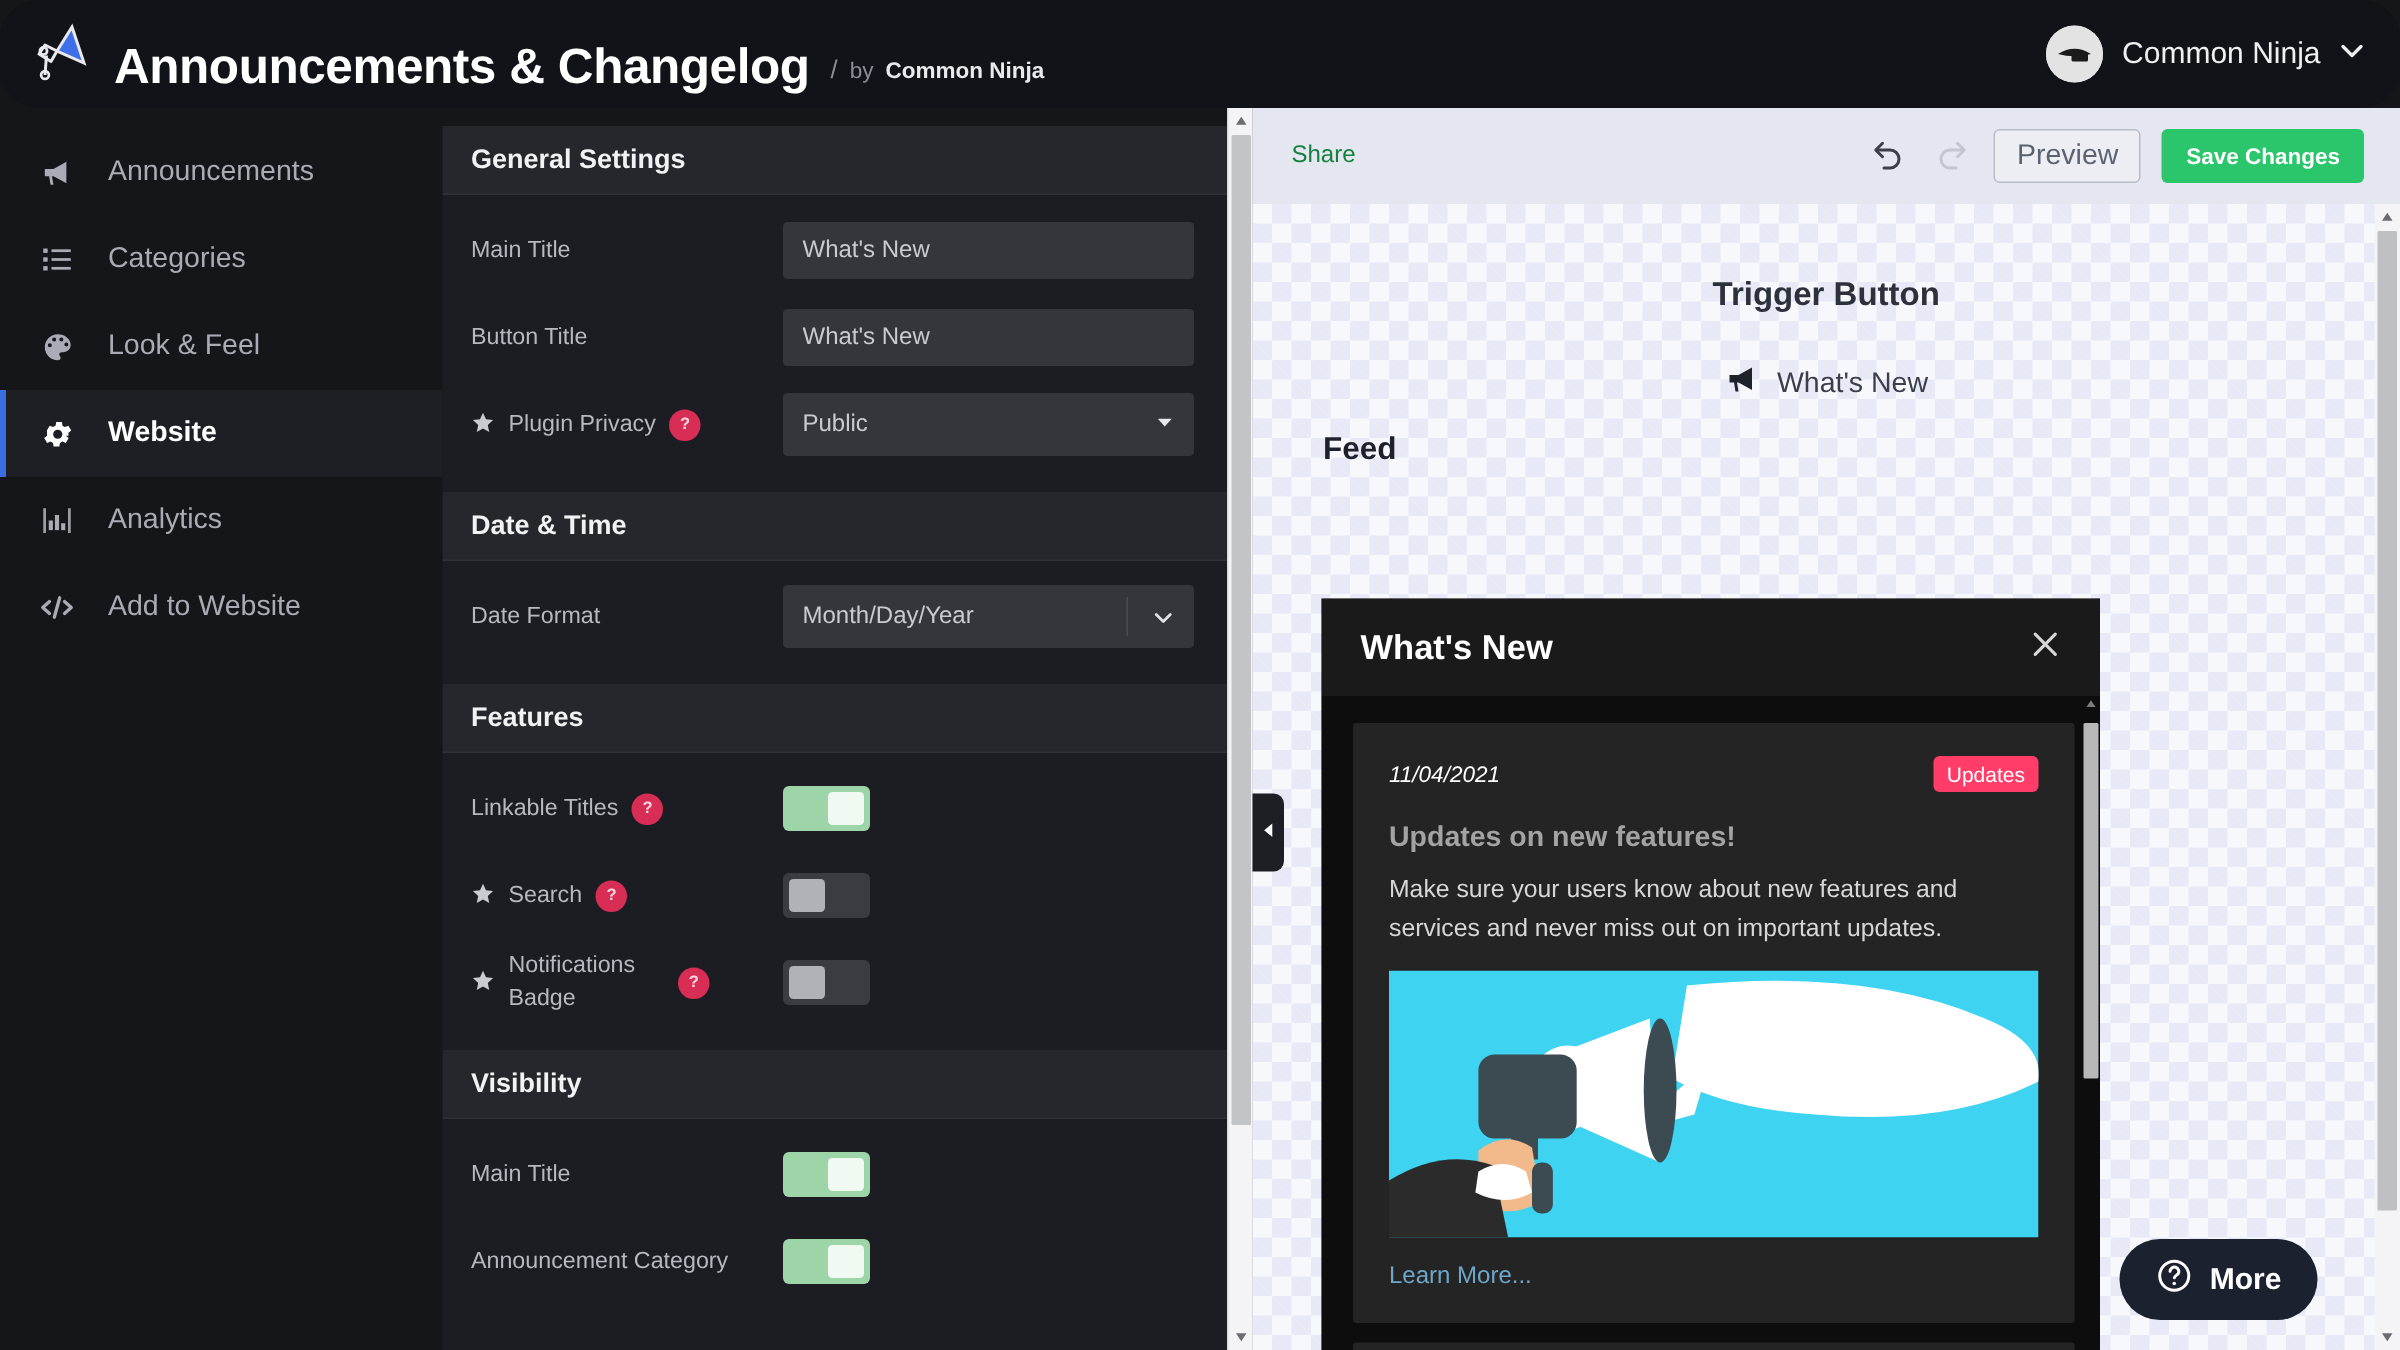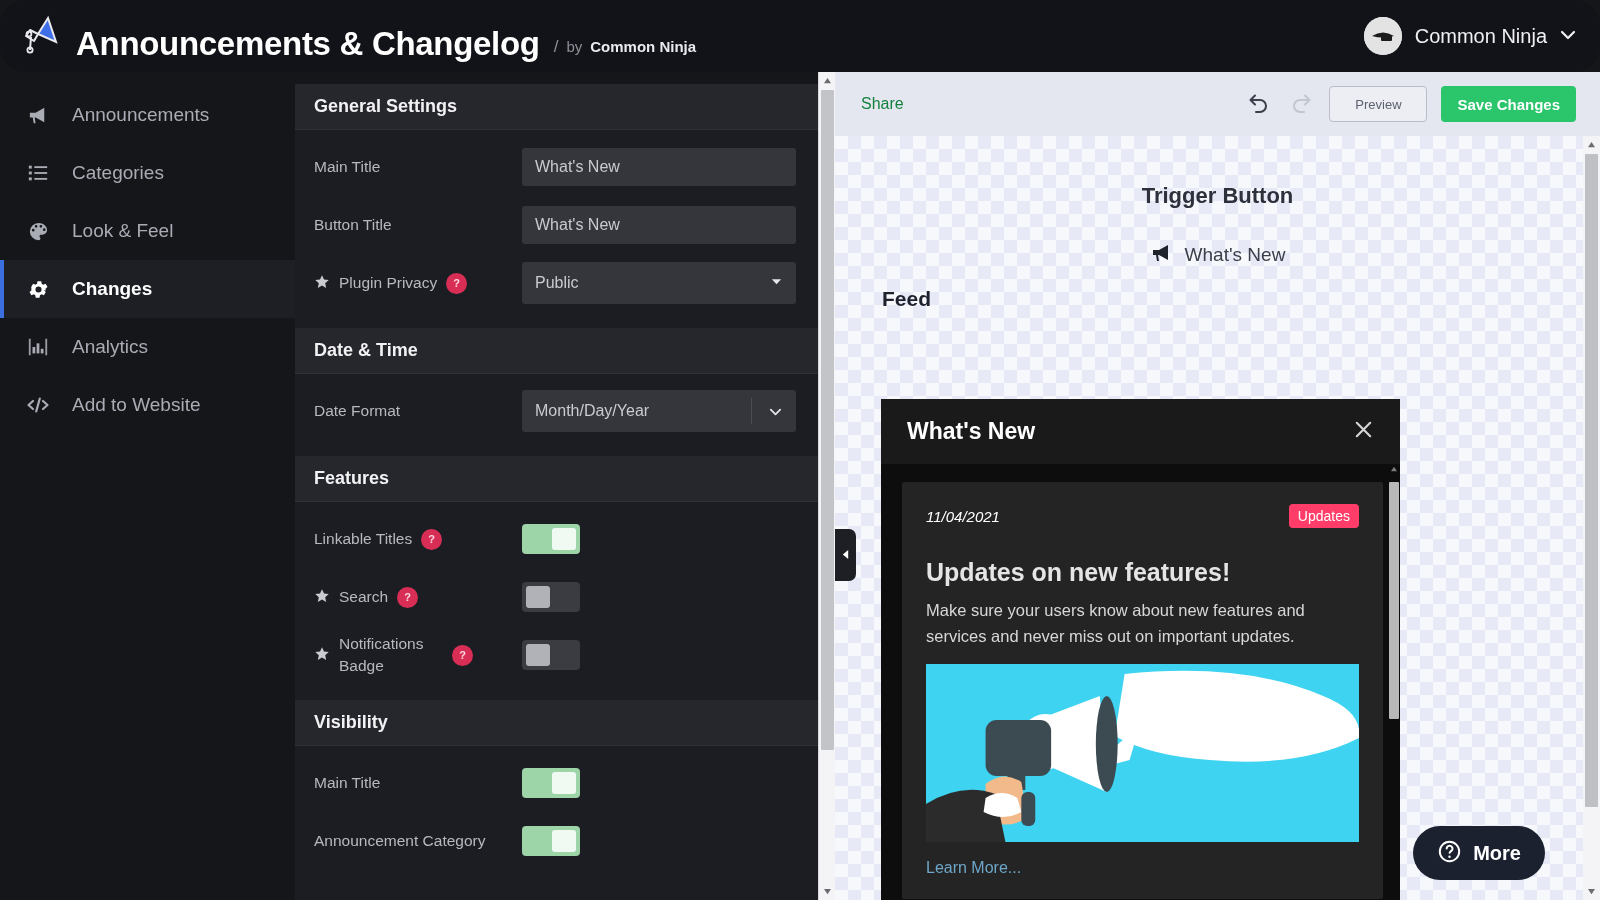--- a/index.html
+++ b/index.html
@@ -137,21 +137,21 @@
   }
   .preview-toolbar {
     height:64px; background:#e4e7ef;
     display:flex; align-items:center; padding: 0 24px 0 26px;
   }
   .share-link { color:#15803d; font-size:16px; cursor:pointer; }
   .toolbar-right { margin-left:auto; display:flex; align-items:center; gap:14px; }
   .icon-btn { width:28px; height:28px; display:flex; align-items:center; justify-content:center; cursor:pointer; }
   .btn-preview {
     width:98px; height:36px; border:1px solid #b9bdc8; border-radius:4px;
-    background:#eceef4; color:#5c6270; font-size:13px;
+    background:#eceef4; color:#5c6270; font-size:19px;
     display:flex; align-items:center; justify-content:center; cursor:pointer;
   }
   .btn-save {
     height:36px; padding: 0 16px; border-radius:4px;
     background:#2bc56c; color:#ffffff; font-size:15px; font-weight:700;
     display:flex; align-items:center; justify-content:center; cursor:pointer;
   }
 
   .canvas {
     position:relative; height:764px;
@@ -189,21 +189,21 @@
   .widget-head .wh-title { color:#ffffff; font-size:23px; font-weight:600; }
   .widget-head .wh-close { margin-left:auto; color:#d6d6d6; font-size:24px; cursor:pointer; line-height:1; }
   .widget-body { background:#0d0d0d; padding: 18px 17px 0 21px; height:455px; position:relative; }
   .ann-card { background:#242424; border-radius:2px; padding: 22px 24px 22px 24px; }
   .ann-top { display:flex; align-items:center; }
   .ann-date { color:#ffffff; font-size:15px;font-style:italic; }
   .ann-badge {
     margin-left:auto; background:#ff3d68; color:#ffffff; font-size:14px;
     padding: 4px 9px; border-radius:4px;
   }
-  .ann-title { color:#e5e5e5; font-size:25px; font-weight:700; margin-top:30px; }
+  .ann-title { color:#a3a3a3; font-size:19px; font-weight:700; margin-top:20px; }
   .ann-text { color:#d7d7d7; font-size:16.5px; line-height:1.55; margin-top:11px; }
   .ann-img { margin-top:15px; width:100%; height:178px; display:block; }
   .ann-link { color:#6ea7c9; font-size:16px; margin-top:17px; cursor:pointer; }
   .ann-card-2 {
     background:#242424; border-radius:2px; height:60px; margin-top:13px;
   }
   
   .wscroll {
     position:absolute; right:0; top:10px; width:12px; height:445px; background:#0d0d0d;
   }
@@ -319,21 +319,21 @@
       </span>
       <span class="nav-label">Look &amp; Feel</span>
     </div>
 
     <div class="nav-item active">
       <span class="nav-ico">
         <svg viewBox="0 0 24 24" width="23" height="23" fill="currentColor">
             <path d="M19.4 13a7.6 7.6 0 000-2l2-1.6-2-3.4-2.4 1a7.4 7.4 0 00-1.7-1l-.4-2.6H10.9l-.4 2.6c-.6.2-1.2.6-1.7 1l-2.4-1-2 3.4L4.6 11a7.6 7.6 0 000 2l-2 1.6 2 3.4 2.4-1c.5.4 1.1.8 1.7 1l.4 2.6h4l.4-2.6c.6-.2 1.2-.6 1.7-1l2.4 1 2-3.4-2-1.6zM12 15.2A3.2 3.2 0 1112 8.8a3.2 3.2 0 010 6.4z"></path>
           </svg>
       </span>
-      <span class="nav-label">Changes</span>
+      <span class="nav-label">Website</span>
     </div>
 
     <div class="nav-item">
       <span class="nav-ico">
         <svg viewBox="0 0 24 24" width="22" height="22" fill="currentColor">
           <path d="M2 3h2v18H2zM22 3h-2v18h2z" opacity="0.9"></path>
           <rect x="6" y="12" width="3" height="7"></rect>
             <rect x="10.5" y="8" width="3" height="11"></rect>
             <rect x="15" y="14" width="3" height="5"></rect>
         </svg>

